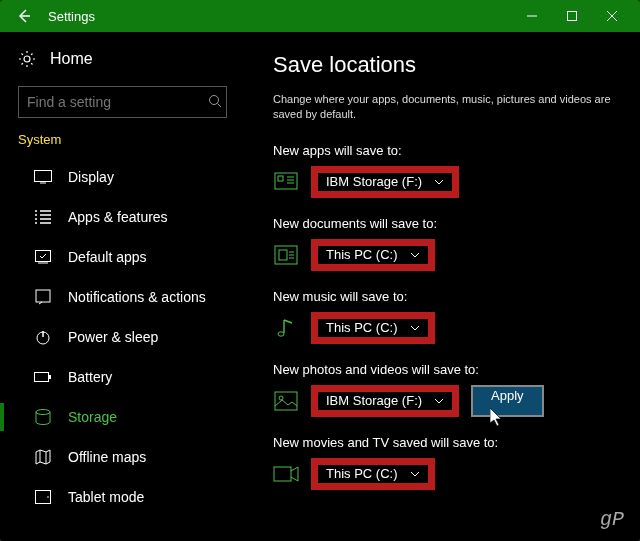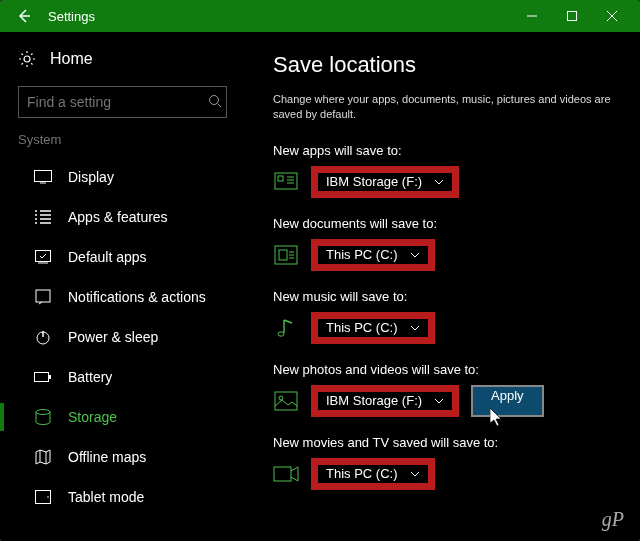--- a/index.html
+++ b/index.html
@@ -10,39 +10,39 @@
 .title { font-size: 13px; font-weight: 300; margin-left: 8px; flex: 1; }
 .win-controls { display: flex; gap: 0; }
 .win-btn { width: 40px; height: 32px; display: flex; align-items: center; justify-content: center; cursor: pointer; font-size: 12px; }
 .main { display: flex; height: calc(100% - 32px); }
 .sidebar { width: 245px; padding: 18px 0 0 0; display: flex; flex-direction: column; overflow: hidden; }
 .home-row { display: flex; align-items: center; padding: 0 18px 12px 18px; gap: 14px; }
 .home-row .icon { width: 18px; height: 18px; display: flex; align-items: center; justify-content: center; }
 .search-box { margin: 6px 18px 14px 18px; border: 1px solid #555; height: 32px; display: flex; align-items: center; padding: 0 8px; }
 .search-box input { background: transparent; border: none; outline: none; color: #999; font-size: 14px; flex: 1; font-family: inherit; }
 .search-box .sicon { width: 16px; height: 16px; }
-.section-label { color: #737373; font-size: 13px; padding: 0 18px 10px 18px; }
+.section-label { color: #fde047; font-size: 13px; padding: 0 18px 10px 18px; }
 .nav-list { display: flex; flex-direction: column; }
 .nav-item { display: flex; align-items: center; padding: 0 34px; height: 40px; gap: 16px; font-size: 14px; cursor: pointer; position: relative; }
 .nav-item .nicon { width: 18px; height: 18px; display: flex; align-items: center; justify-content: center; color: #fff; }
 .nav-item.selected { color: #4cc04c; }
 .nav-item.selected .nicon { color: #4cc04c; }
 .nav-item.selected::before { content: ""; position: absolute; left: 0; top: 6px; bottom: 6px; width: 4px; background: #107c10; }
 .content { flex: 1; padding: 20px 20px 0 28px; overflow: hidden; }
 .page-title { font-size: 22px; font-weight: 300; margin-bottom: 14px; }
 .page-desc { font-size: 11px; color: #ddd; line-height: 1.4; margin-bottom: 20px; }
 .setting-block { margin-bottom: 18px; }
 .setting-label { font-size: 13px; margin-bottom: 8px; }
 .setting-row { display: flex; align-items: center; gap: 12px; }
 .type-icon { width: 26px; height: 22px; display: flex; align-items: center; justify-content: center; color: #4cc04c; }
 .dropdown { border: 7px solid #b91c1c; height: 32px; display: flex; align-items: center; padding: 0 8px; gap: 8px; font-size: 13px; cursor: pointer; min-width: 110px; }
 .dropdown .chev { margin-left: 4px; }
 .apply-btn { border: 2px solid #888; height: 32px; padding: 12px 18px; display: flex; align-items: flex-end; font-size: 13px; cursor: pointer; background: #0c4a6e; }
 .cursor { position: absolute; left: 490px; top: 408px; pointer-events: none; }
-.watermark { position: absolute; right: 16px; bottom: 10px; color: #aaa; font-size: 20px; font-family: Liberation Serif, serif; font-style: italic; }
+.watermark { position: absolute; right: 16px; bottom: 10px; color: #aaa; font-size: 20px; font-family: Liberation Mono, monospace; font-style: italic; }
 svg { display: block; }
 </style>
 </head>
 <body>
 
 <div class="window">
   <div class="titlebar">
     <div class="back-btn">
       <svg width="16" height="16" viewBox="0 0 16 16">
           <path d="M10 2 L4 8 L10 14" stroke="#fff" stroke-width="1.5" fill="none"></path>

